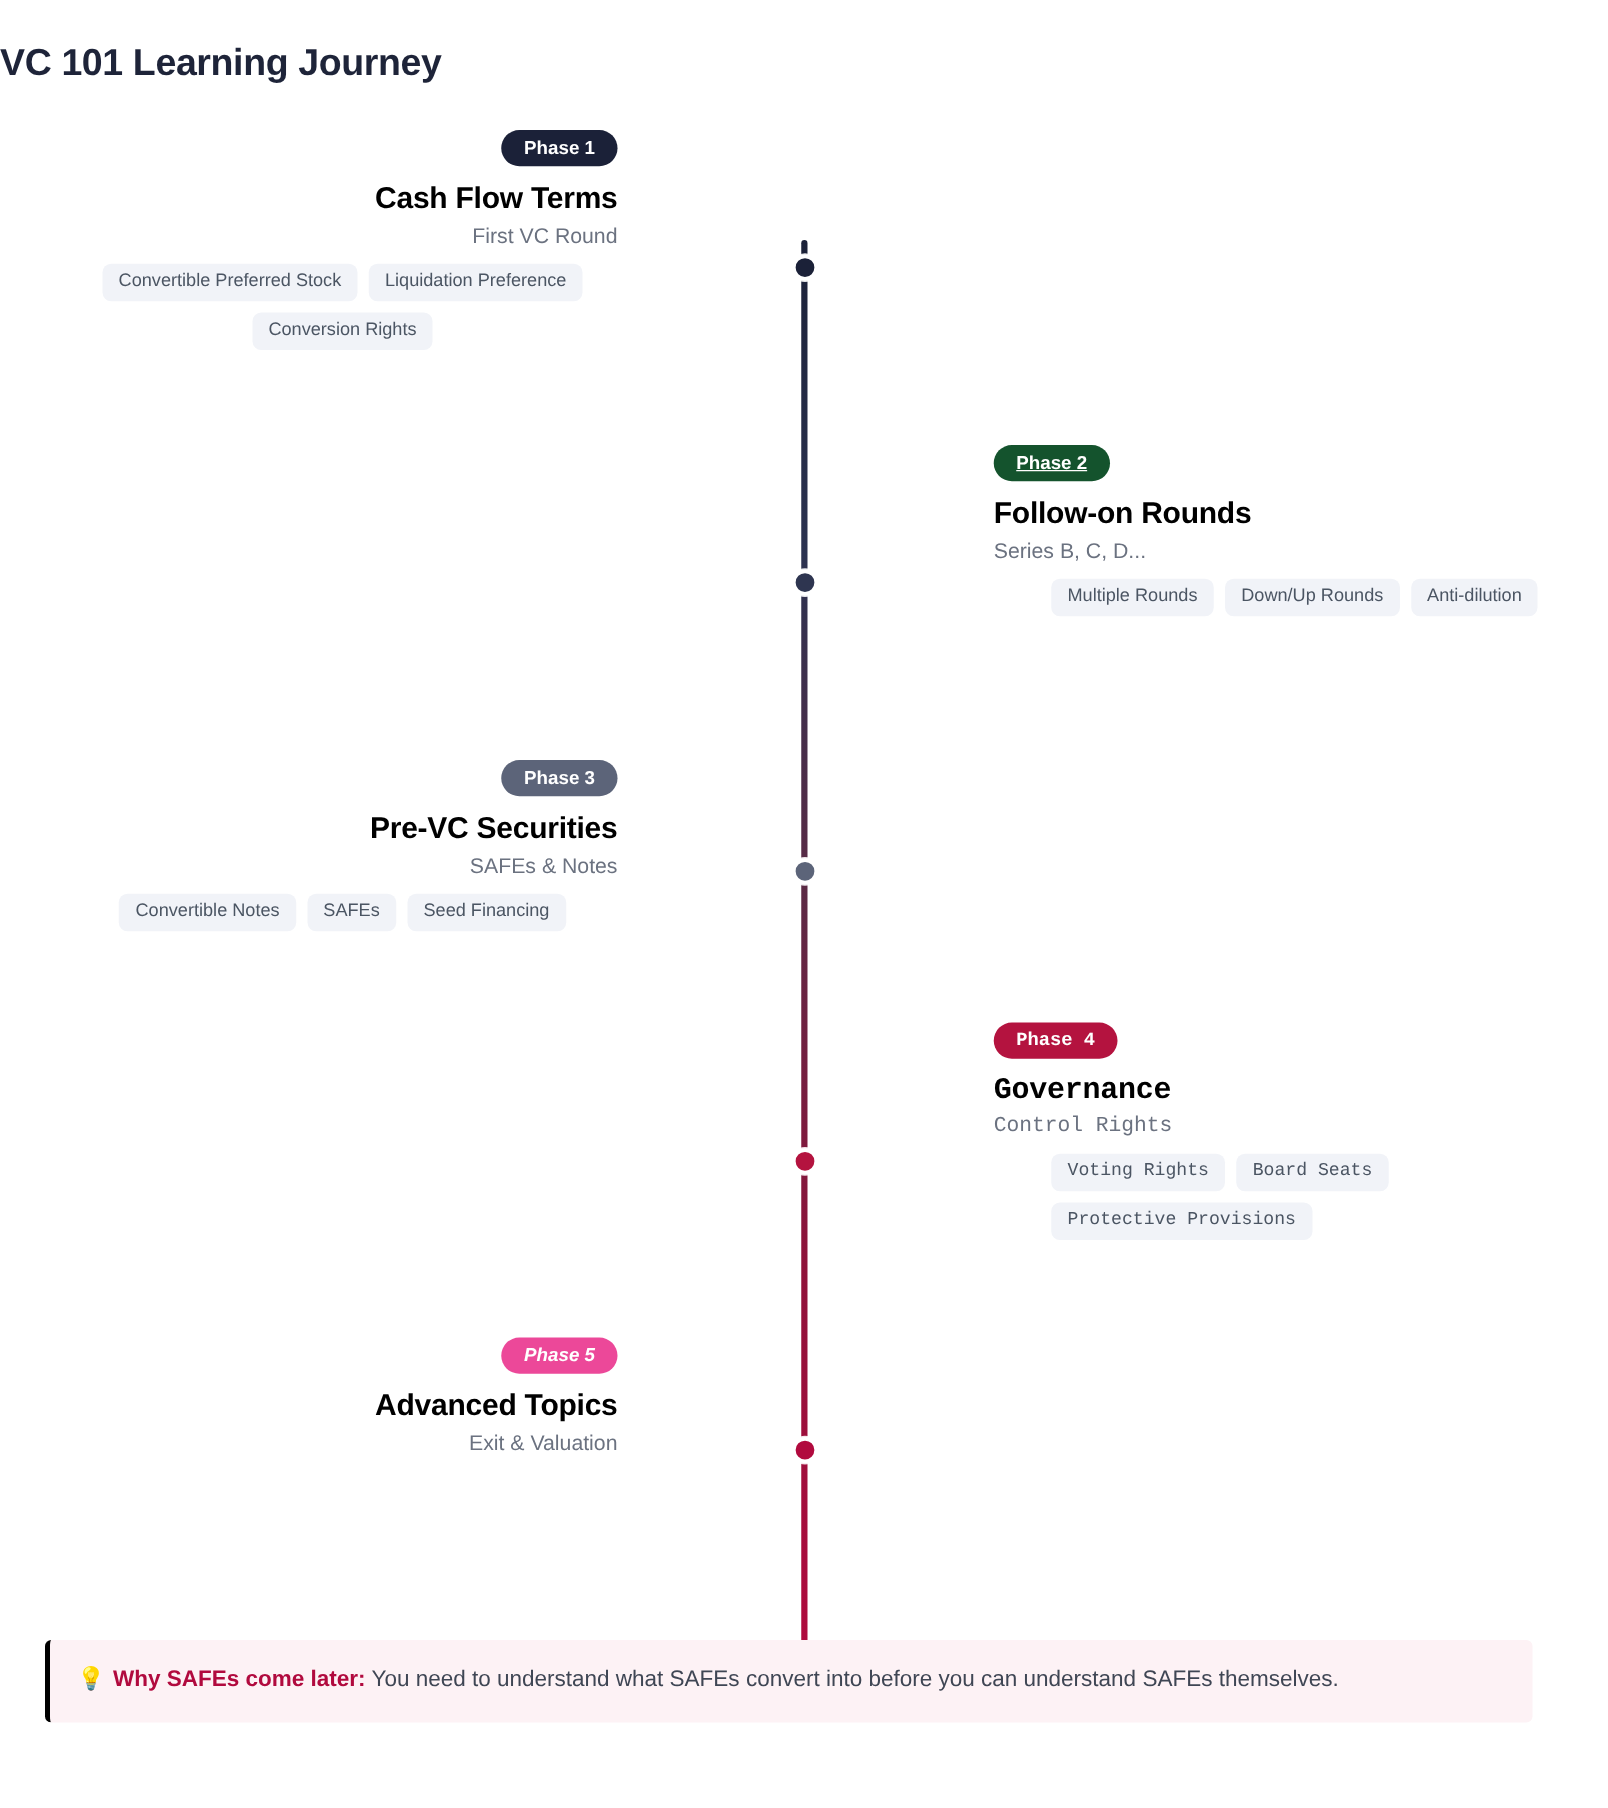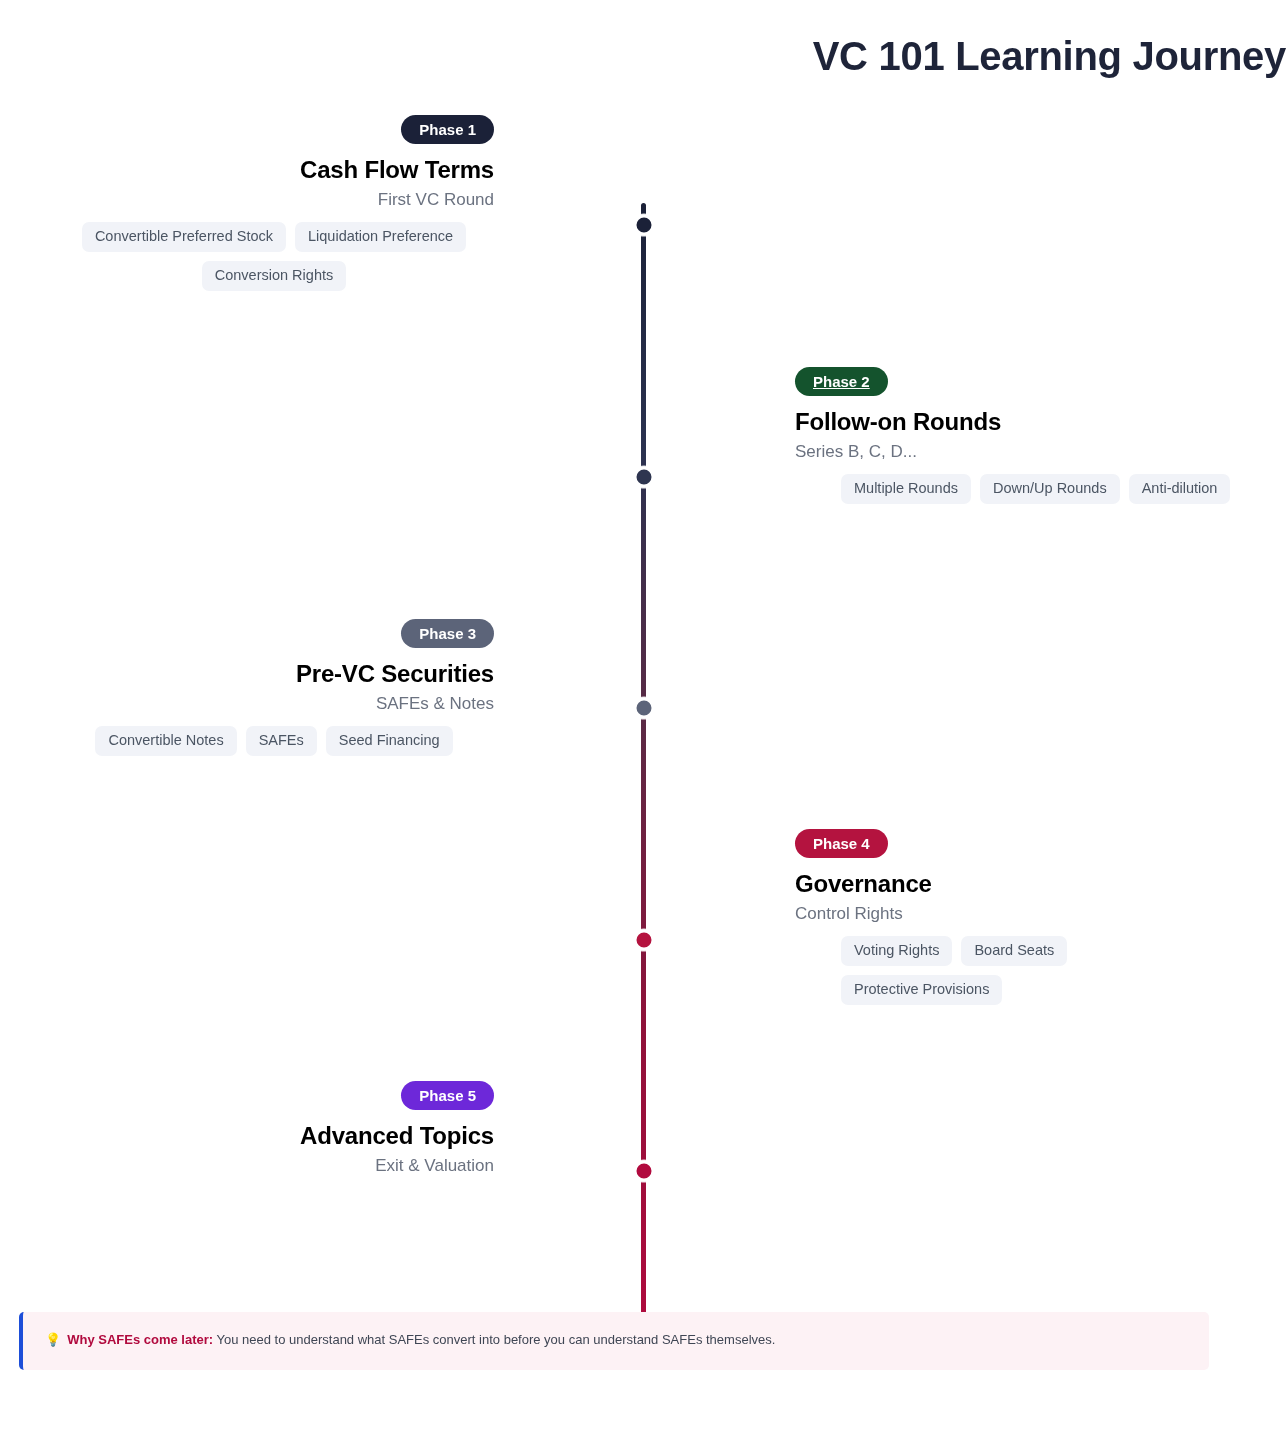--- a/index.html
+++ b/index.html
@@ -9,22 +9,22 @@
   body {
     width: 1286px;
     height: 1446px;
     background: #ffffff;
     font-family: "Liberation Sans", sans-serif;
     color: #1f2937;
     position: relative;
     overflow: hidden;
   }
   .page-title {
-    text-align: right;
-    font-size: 40px;
+    text-align: left;
+    font-size: 30px;
     font-weight: bold;
     color: #1e2439;
     letter-spacing: -0.3px;
     padding-top: 34px;
     margin: 0;
   }
 
   .timeline {
     position: relative;
     width: 1058px;
@@ -106,29 +106,29 @@
     color: #4b5563;
     font-size: 14.5px;
     padding: 7px 13px;
     border-radius: 7px;
     line-height: 1.1;
     white-space: nowrap;
   }
 
   .callout {
     position: absolute;
-    left: 19px;
+    left: 36px;
     top: 1312px;
     width: 1190px;
     box-sizing: border-box;
     background: #fdf2f5;
-    border-left: 4px solid #1d4ed8;
+    border-left: 4px solid #000000;
     border-radius: 5px;
     padding: 18px 22px 20px 22px;
-    font-size: 13px;
+    font-size: 18px;
     color: #3f4654;
     line-height: 1.55;
   }
   .callout .bulb {
     margin-right: 6px;
   }
   .callout strong {
     color: #b10a3e;
     font-weight: bold;
   }
@@ -171,34 +171,34 @@
     <div class="phase-title">Pre-VC Securities</div>
     <div class="phase-subtitle">SAFEs &amp; Notes</div>
     <div class="tags">
       <span class="tag">Convertible Notes</span>
       <span class="tag">SAFEs</span>
       <span class="tag">Seed Financing</span>
     </div>
   </div>
 
   <div class="node-dot" style="top:843px;background:#b4133f;"></div>
-  <div class="phase-block right" style="top:732px;">
+  <div class="phase-block right" style="top:732px;font-family:Liberation Mono, monospace;">
     <span class="phase-badge" style="background:#b4133f;">Phase 4</span>
     <div class="phase-title">Governance</div>
     <div class="phase-subtitle">Control Rights</div>
     <div class="tags">
       <span class="tag">Voting Rights</span>
       <span class="tag">Board Seats</span>
       <span class="tag">Protective Provisions</span>
     </div>
   </div>
 
   <div class="node-dot" style="top:1074px;background:#b10a3e;"></div>
   <div class="phase-block left" style="top:984px;">
-    <span class="phase-badge" style="background:#6d28d9;">Phase 5</span>
+    <span class="phase-badge" style="background:#ec4899;font-style:italic;">Phase 5</span>
     <div class="phase-title">Advanced Topics</div>
     <div class="phase-subtitle">Exit &amp; Valuation</div>
   </div>
 </div>
 
 <div class="callout">
   <span class="bulb">💡</span><strong>Why SAFEs come later:</strong><span> You need to understand what SAFEs convert into before you can understand SAFEs themselves.</span>
 </div>
 
 </body></html>

